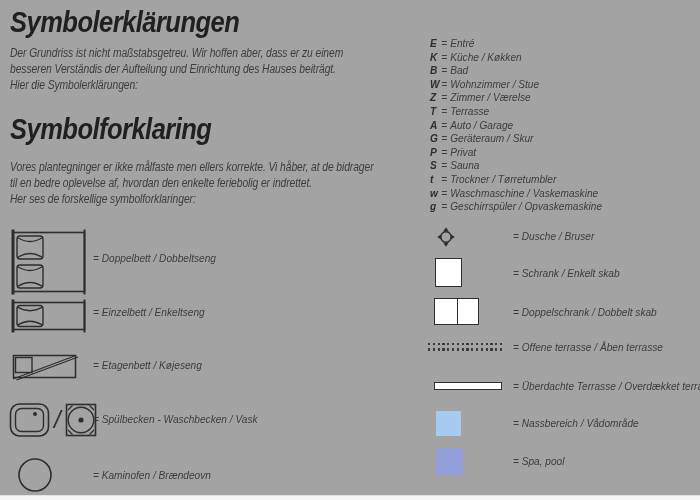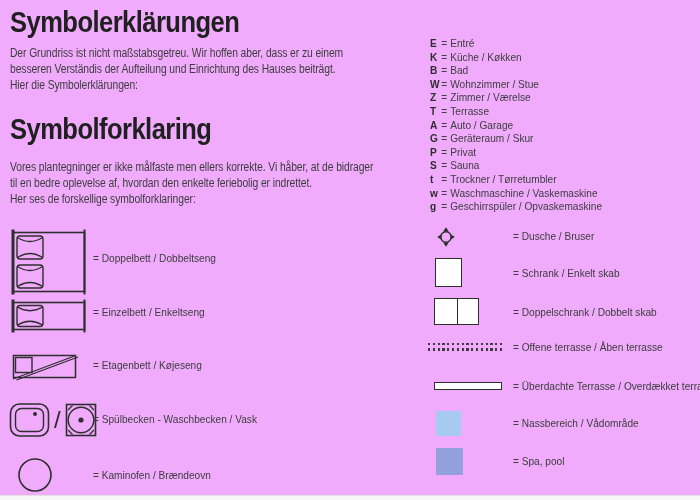--- a/index.html
+++ b/index.html
@@ -1,18 +1,18 @@
 <!DOCTYPE html>
 <html><head>
 <meta charset="utf-8">
 <style>
   html,body{margin:0;padding:0;background:#fff;}
   body{width:700px;height:500px;position:relative;overflow:hidden;
        font-family:"Liberation Sans",sans-serif;color:#3d3d3d;}
-  .page{position:absolute;inset:0;background:#f0abfc;}
+  .page{position:absolute;inset:0;background:#a3a3a3;font-style:italic;}
   .abs{position:absolute;}
   h1{margin:0;font-size:29px;font-weight:700;color:#202020;letter-spacing:-.6px;
      transform:scaleX(.88);transform-origin:0 0;white-space:pre;}
   .intro{font-size:12px;line-height:16px;white-space:pre;letter-spacing:-.1px;
          transform:scaleX(.86);transform-origin:0 0;color:#3d3d3d;}
   
   .letter-list{transform:scaleX(.92);transform-origin:0 0;}
   .letter-row{height:13.6px;font-size:11px;line-height:13.6px;white-space:nowrap;}
   .letter-key{display:inline-block;width:9px;font-weight:700;color:#2e2e2e;}
   .letter-eq{display:inline-block;width:13px;text-align:center;color:#3d3d3d;}

